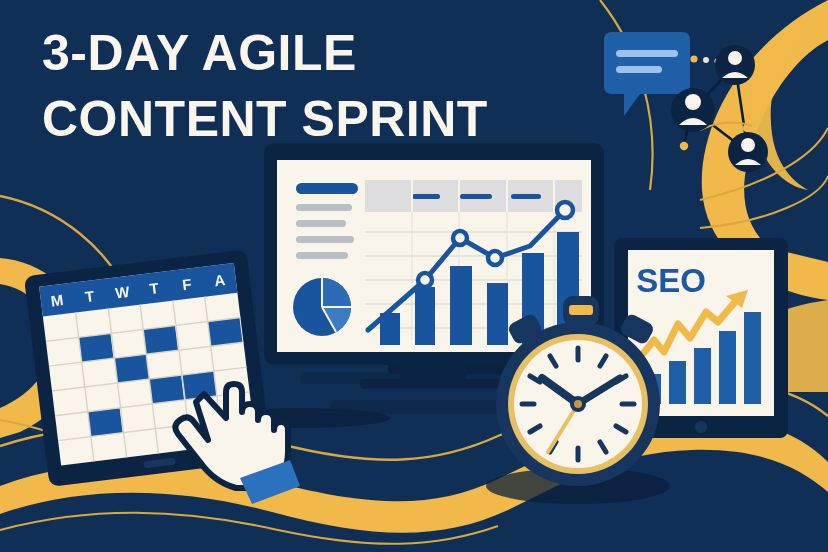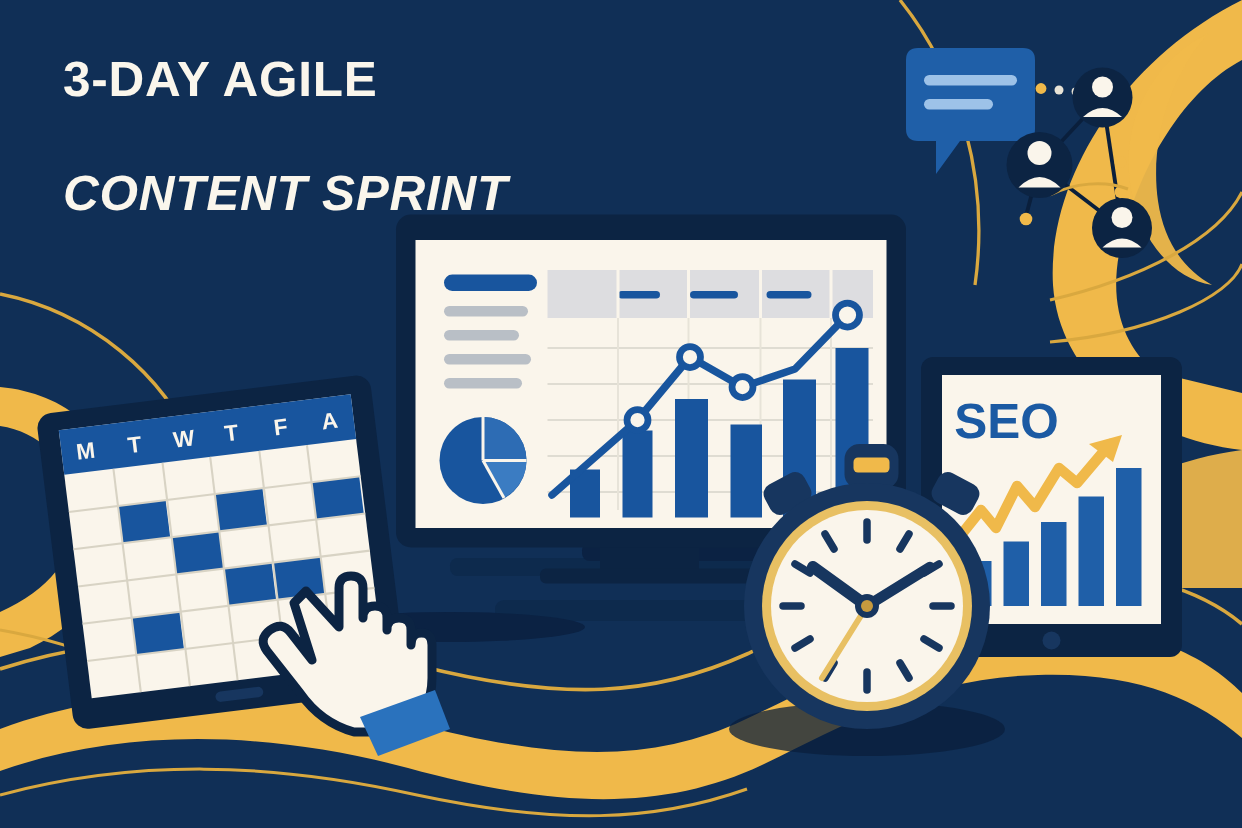--- a/index.html
+++ b/index.html
@@ -3,28 +3,28 @@
 <meta charset="utf-8">
 <style>
   html,body{margin:0;padding:0;background:#0d2647;}
   body{font-family:"Liberation Sans",sans-serif;}
   #stage{position:relative;width:828px;height:552px;overflow:hidden;background:#102f56;}
   #stage svg.layer{position:absolute;left:0;top:0;width:828px;height:552px;display:block;}
   .title-block{position:absolute;left:42px;top:26px;width:470px;z-index:40;}
   .title-line{
     font-family:"Liberation Sans",sans-serif;
     font-weight:700;
-    font-size:33px;
+    font-size:50px;
     line-height:54px;
     letter-spacing:0.5px;
     color:#faf6ec;
     margin:0;
     white-space:nowrap;
   }
-  .title-line.l2{margin-top:22px;font-style:italic;}
+  .title-line.l2{margin-top:12px;}
 </style>
 </head>
 <body>
 
 <div id="stage">
 
   <svg class="layer" viewBox="0 0 828 552">
     <rect x="0" y="0" width="828" height="552" fill="#102f56"></rect>
 
     <path d="M828 0 L828 40 C790 60 760 110 748 160 C738 200 748 230 770 248 L828 262 L828 300 C760 292 706 250 702 190 C698 120 748 40 828 0 Z" fill="#f0b94a"></path>

